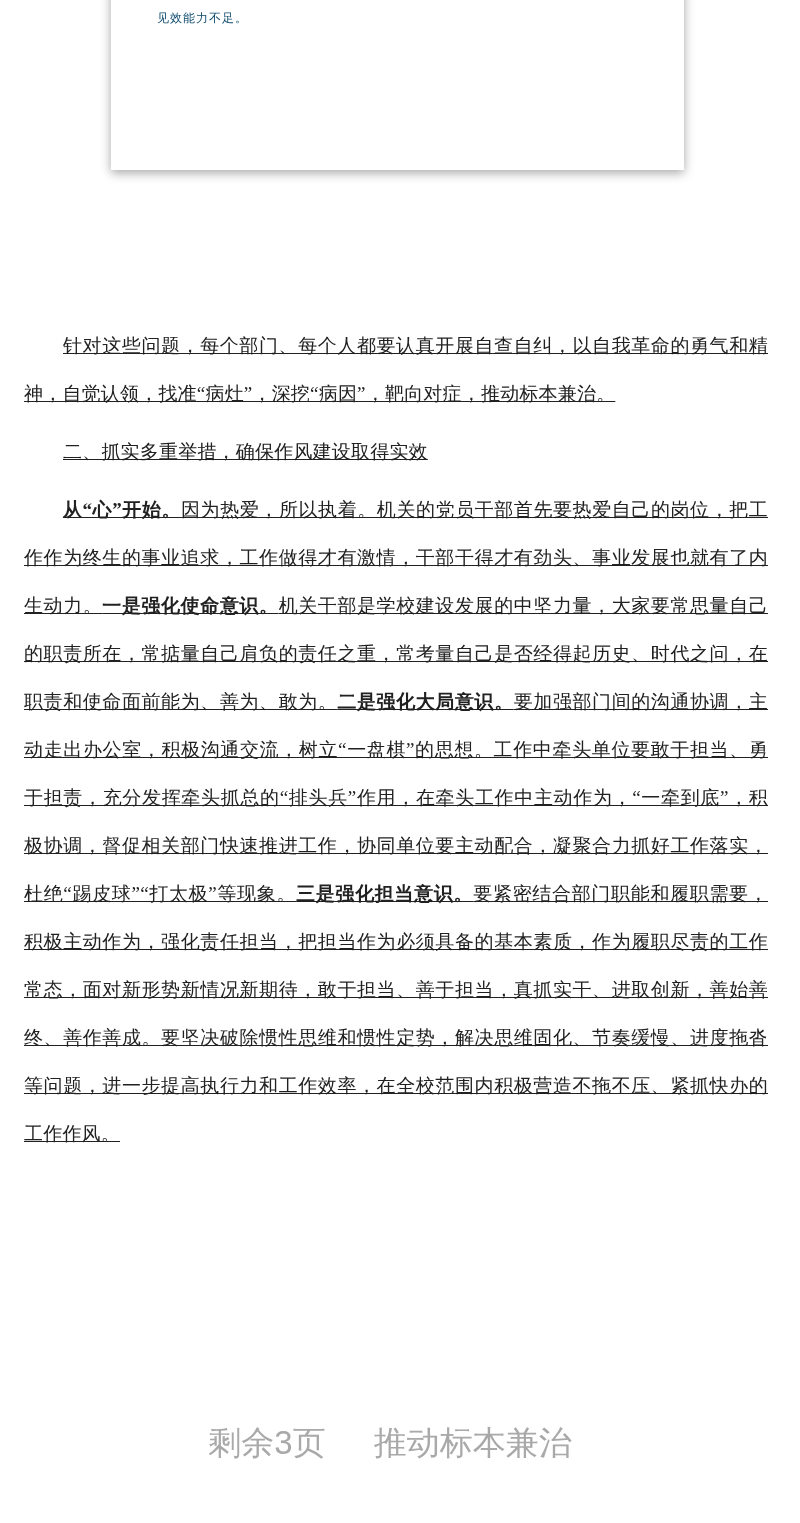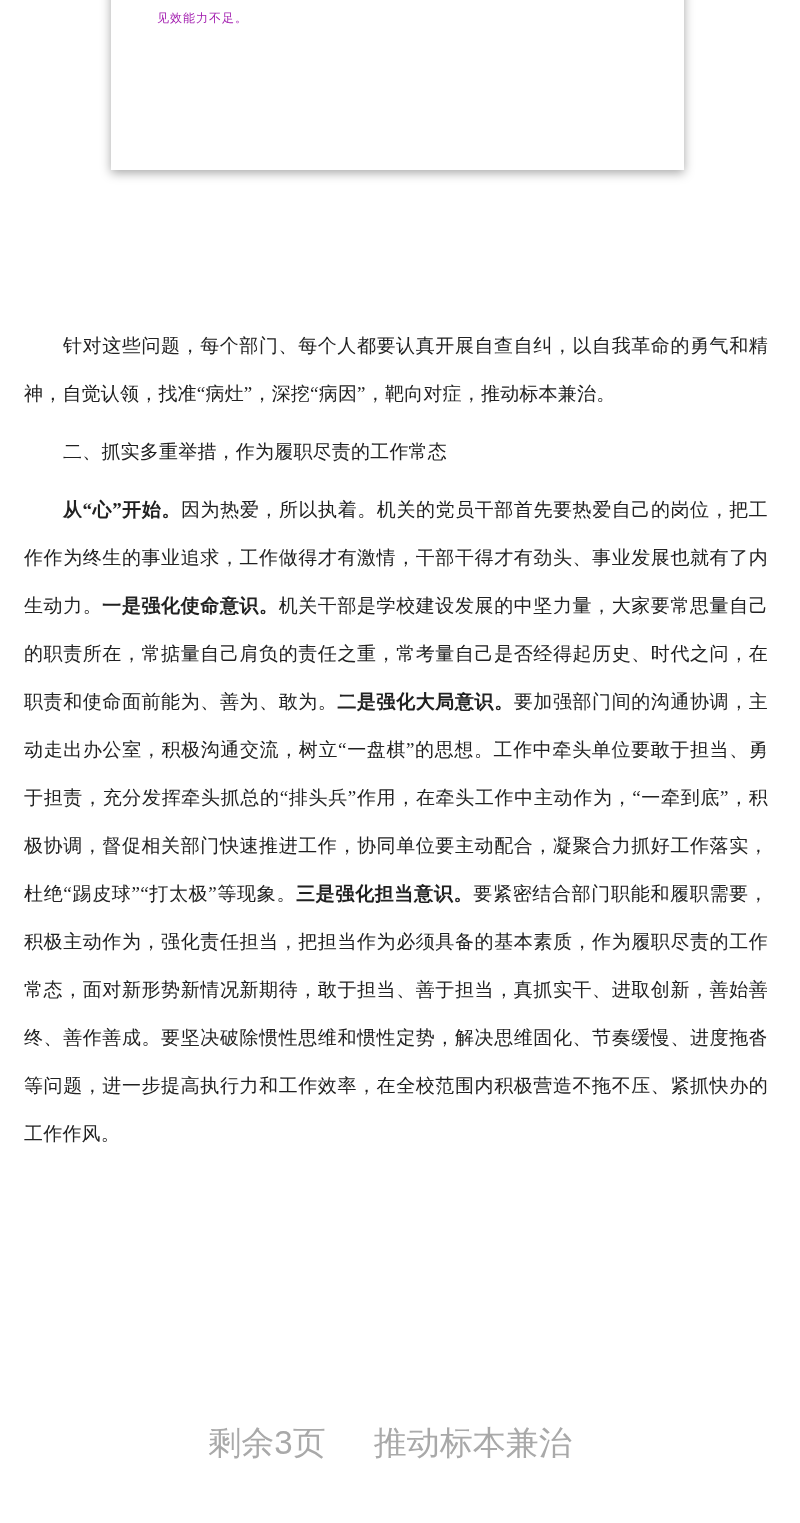--- a/index.html
+++ b/index.html
@@ -24,40 +24,41 @@
     height: 186px;
     background: #ffffff;
     box-shadow: 0 3px 10px rgba(0,0,0,0.35);
   }
   .prev-page-text {
     position: absolute;
     left: 46px;
     top: 26px;
     font-size: 12px;
     letter-spacing: 1px;
-    color: #a21caf;
+    color: #0c4a6e;
     font-family: "Liberation Serif", serif;
   }
 
   
   .doc-body {
     position: absolute;
     left: 24px;
     top: 322px;
     width: 756px;
     color: #212121;
   }
   .doc-body .para {
     margin: 0 12px 10px 0;
     font-size: 19px;
     line-height: 48px;
     text-align: justify;
     text-justify: inter-ideograph;
     text-indent: 39px;
     letter-spacing: 0.2px;
+    text-decoration: underline;
   }
   .doc-body .para .run-bold {
     font-weight: bold;
   }
 
   
   .preview-footer {
     position: absolute;
     top: 1421px;
     left: 0;
@@ -74,20 +75,20 @@
 </style>
 </head>
 <body>
 
 <div class="prev-page-card">
   <div class="prev-page-text">见效能力不足。</div>
 </div>
 
 <div class="doc-body">
   <p class="para"><span>针对这些问题，每个部门、每个人都要认真开展自查自纠，以自我革命的勇气和精神，自觉认领，找准“病灶”，深挖“病因”，靶向对症，推动标本兼治。</span></p>
-  <p class="para"><span>二、抓实多重举措，作为履职尽责的工作常态</span></p>
+  <p class="para"><span>二、抓实多重举措，确保作风建设取得实效</span></p>
   <p class="para"><span class="run-bold">从“心”开始。</span><span>因为热爱，所以执着。机关的党员干部首先要热爱自己的岗位，把工作作为终生的事业追求，工作做得才有激情，干部干得才有劲头、事业发展也就有了内生动力。</span><span class="run-bold">一是强化使命意识。</span><span>机关干部是学校建设发展的中坚力量，大家要常思量自己的职责所在，常掂量自己肩负的责任之重，常考量自己是否经得起历史、时代之问，在职责和使命面前能为、善为、敢为。</span><span class="run-bold">二是强化大局意识。</span><span>要加强部门间的沟通协调，主动走出办公室，积极沟通交流，树立“一盘棋”的思想。工作中牵头单位要敢于担当、勇于担责，充分发挥牵头抓总的“排头兵”作用，在牵头工作中主动作为，“一牵到底”，积极协调，督促相关部门快速推进工作，协同单位要主动配合，凝聚合力抓好工作落实，杜绝“踢皮球”“打太极”等现象。</span><span class="run-bold">三是强化担当意识。</span><span>要紧密结合部门职能和履职需要，积极主动作为，强化责任担当，把担当作为必须具备的基本素质，作为履职尽责的工作常态，面对新形势新情况新期待，敢于担当、善于担当，真抓实干、进取创新，善始善终、善作善成。要坚决破除惯性思维和惯性定势，解决思维固化、节奏缓慢、进度拖沓等问题，进一步提高执行力和工作效率，在全校范围内积极营造不拖不压、紧抓快办的工作作风。</span></p>
 </div>
 
 <div class="preview-footer">
   <span>剩余3页</span>
   <span>推动标本兼治</span>
 </div>
 
 </body></html>

